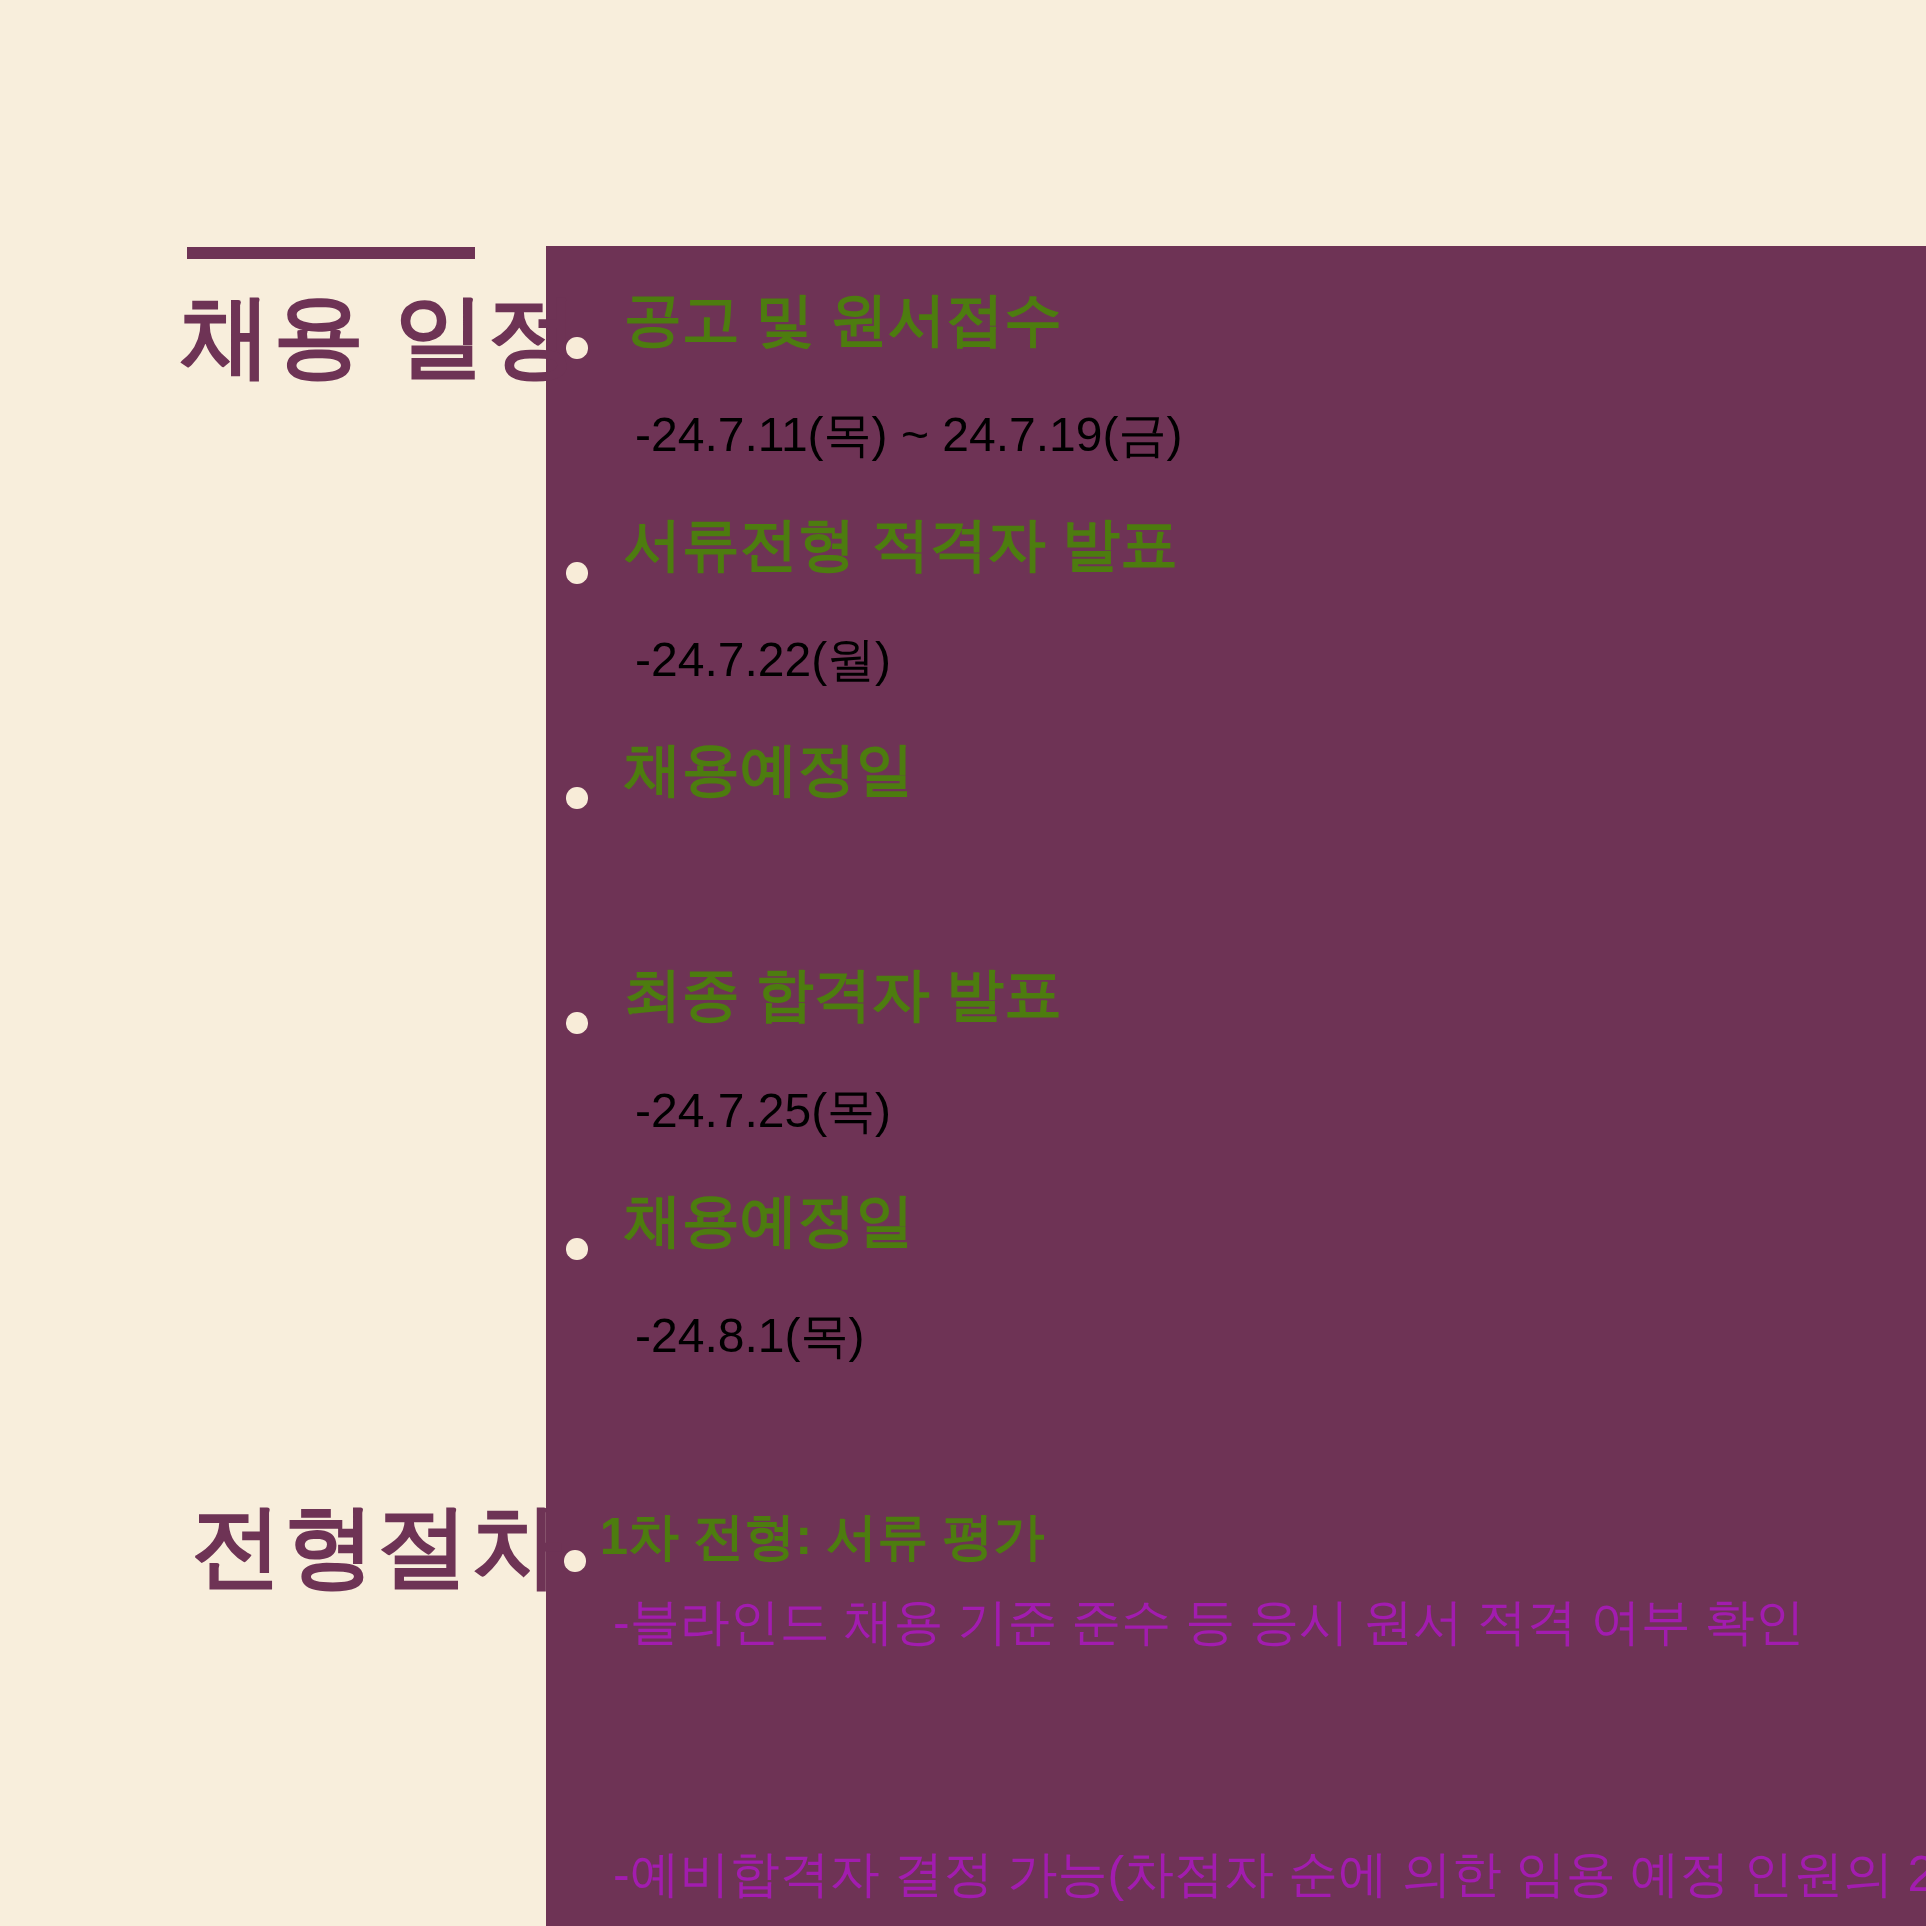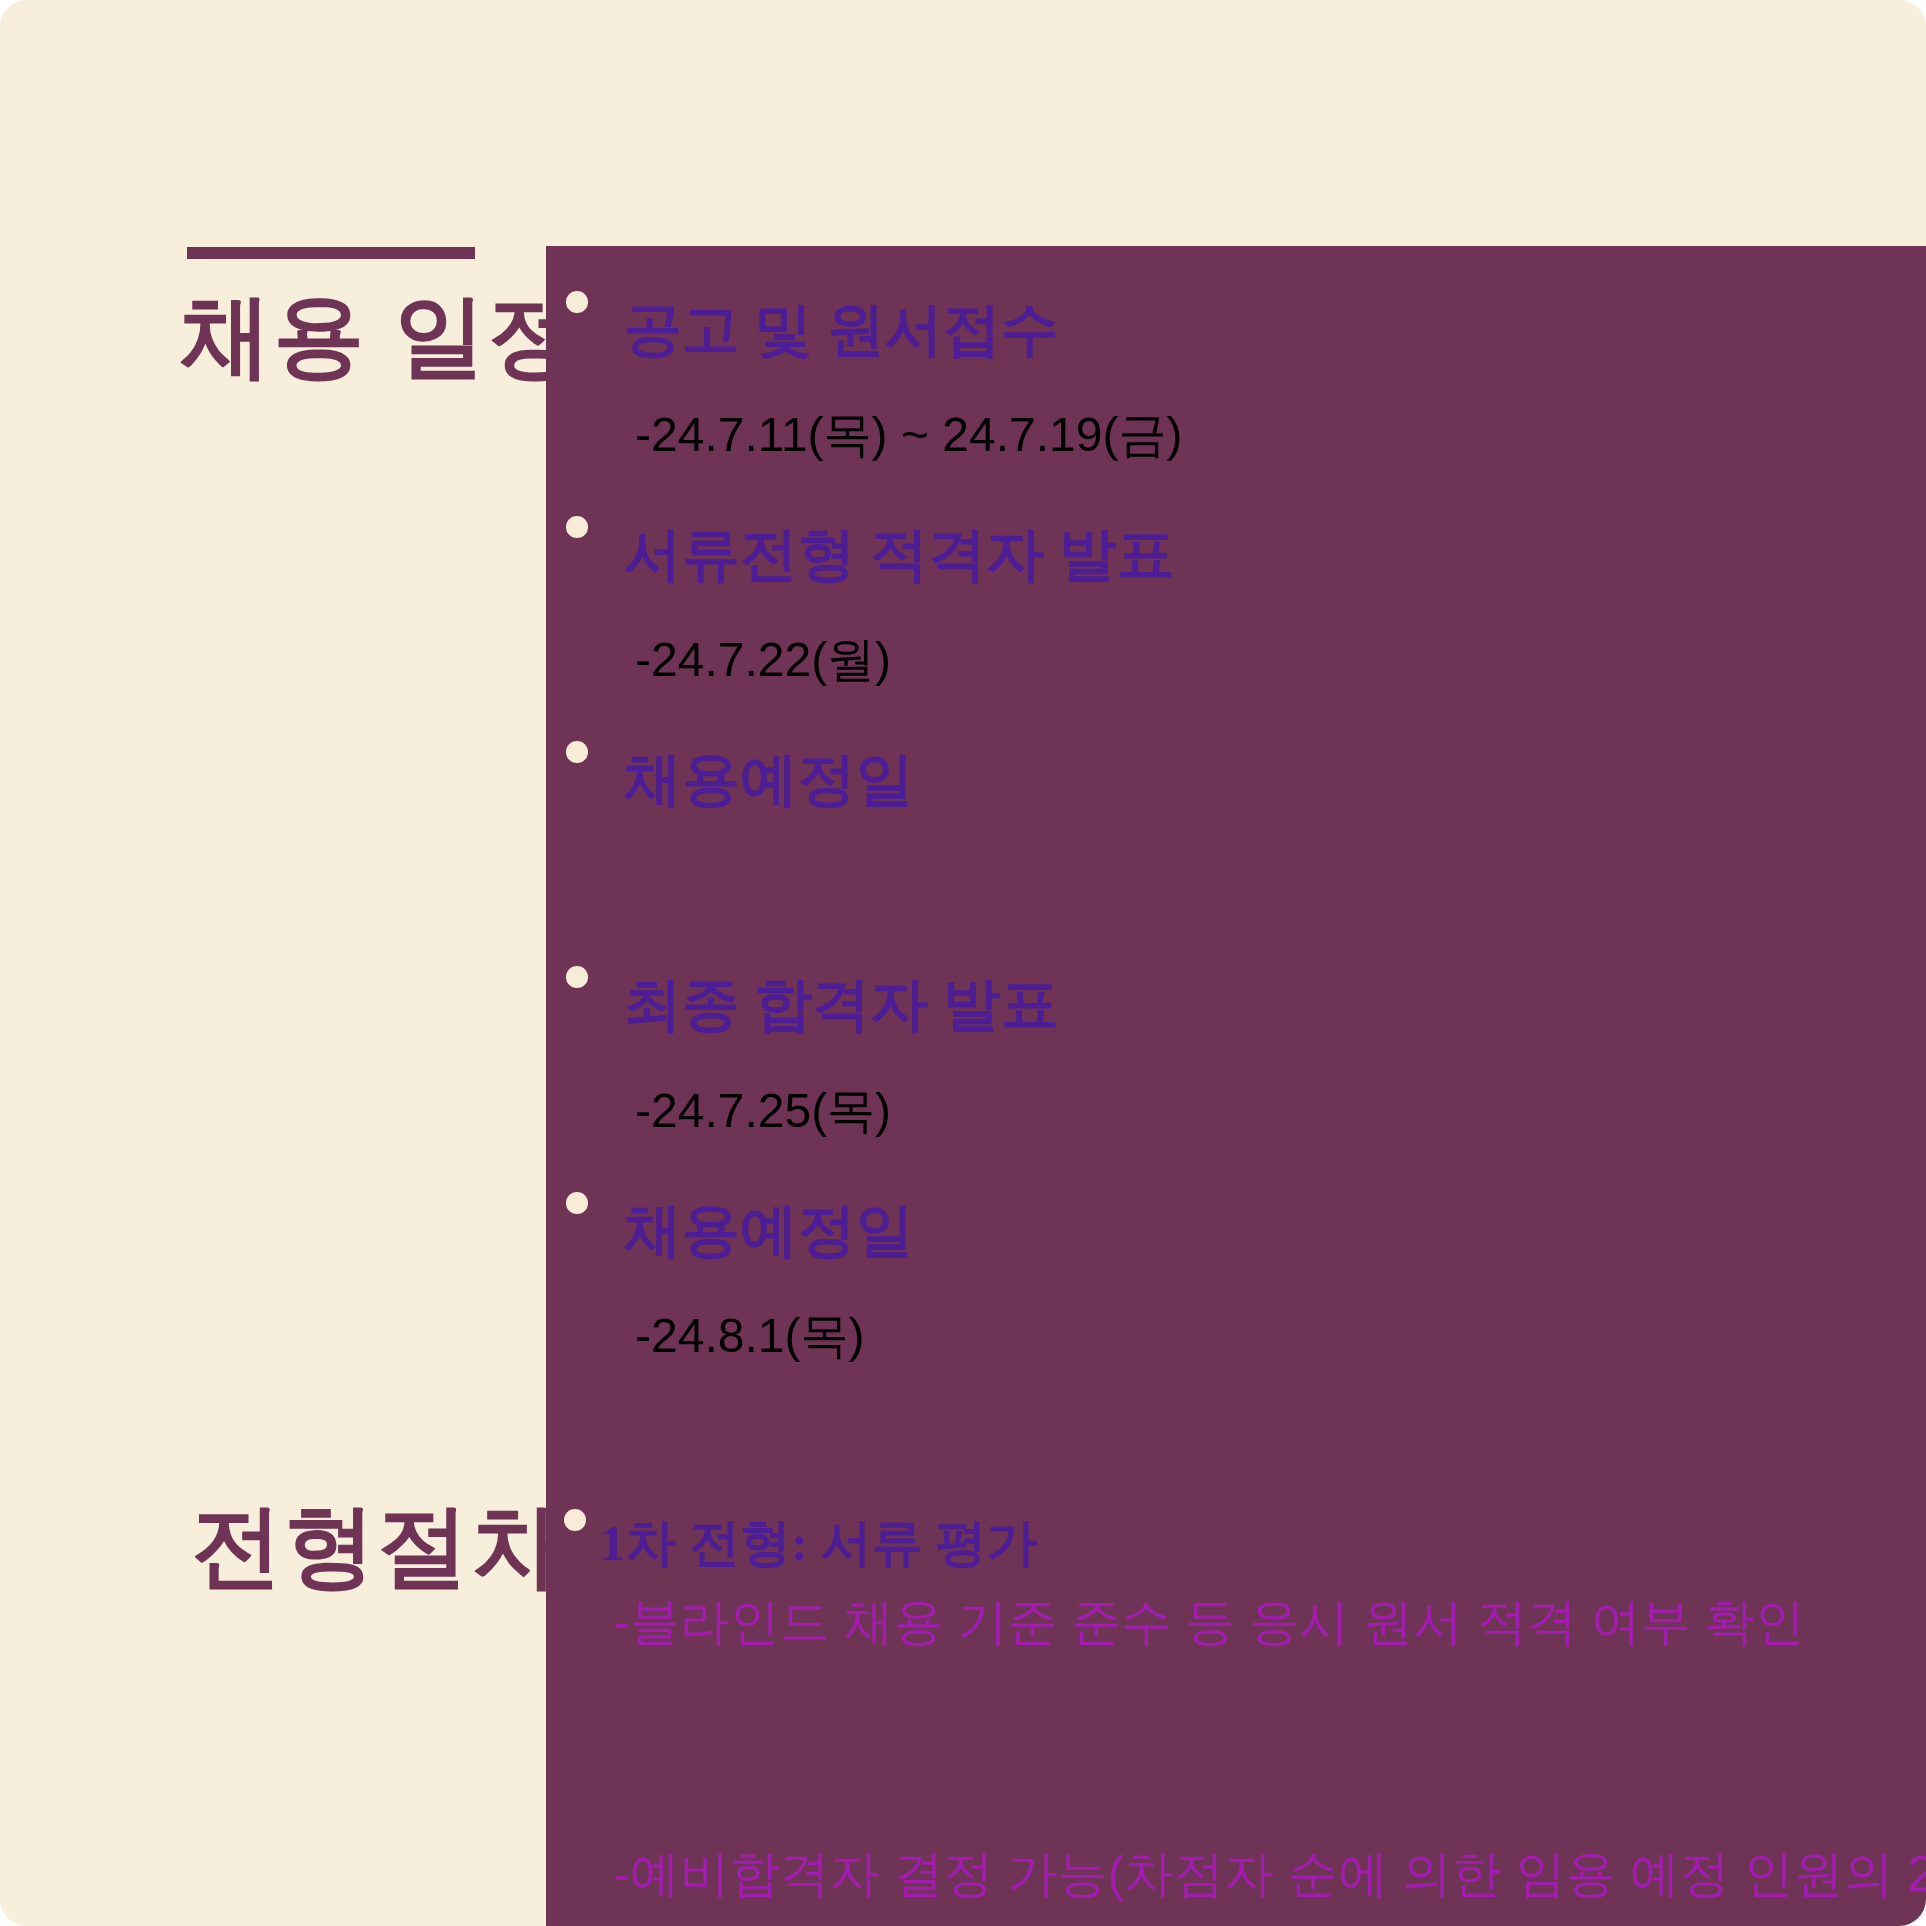--- a/index.html
+++ b/index.html
@@ -2,21 +2,20 @@
 <html style="font-size:9px"><head>
 <meta charset="utf-8">
 <style>
   html,body{margin:0;padding:0;}
   .canvas{
     position:relative;
     width:1926px;height:1926px;
     background:#F8EEDC;
     font-family:"Liberation Sans", sans-serif;
     overflow:hidden;
-    border-radius:27px;
   }
   .panel{
     position:absolute;
     left:546px;top:246px;right:0;bottom:0;
     background:#6E3355;
   }
   .accent-bar{
     position:absolute;
     left:187px;top:247px;width:288px;height:12px;
     background:#6E3355;
@@ -31,27 +30,26 @@
     white-space:nowrap;
   }
   .heading-schedule{left:180px;top:290px;}
   .heading-process{left:191px;top:1500px;}
 
   .bullet-row{
     position:absolute;
     left:566px;
     height:68px;
     display:flex;
-    align-items:flex-start;
+    align-items:flex-end;
     gap:36px;
-    color:#4c1d95;
+    color:#4d7c0f;
     font-weight:800;
     font-size:58px;
     white-space:nowrap;
-    font-family:Liberation Serif, serif;
   }
   .dot{
     width:21.7px;height:21.7px;
     border-radius:50%;
     background:#F8ECD8;
     flex:none;
   }
   .date-row{
     position:absolute;
     left:612px;

